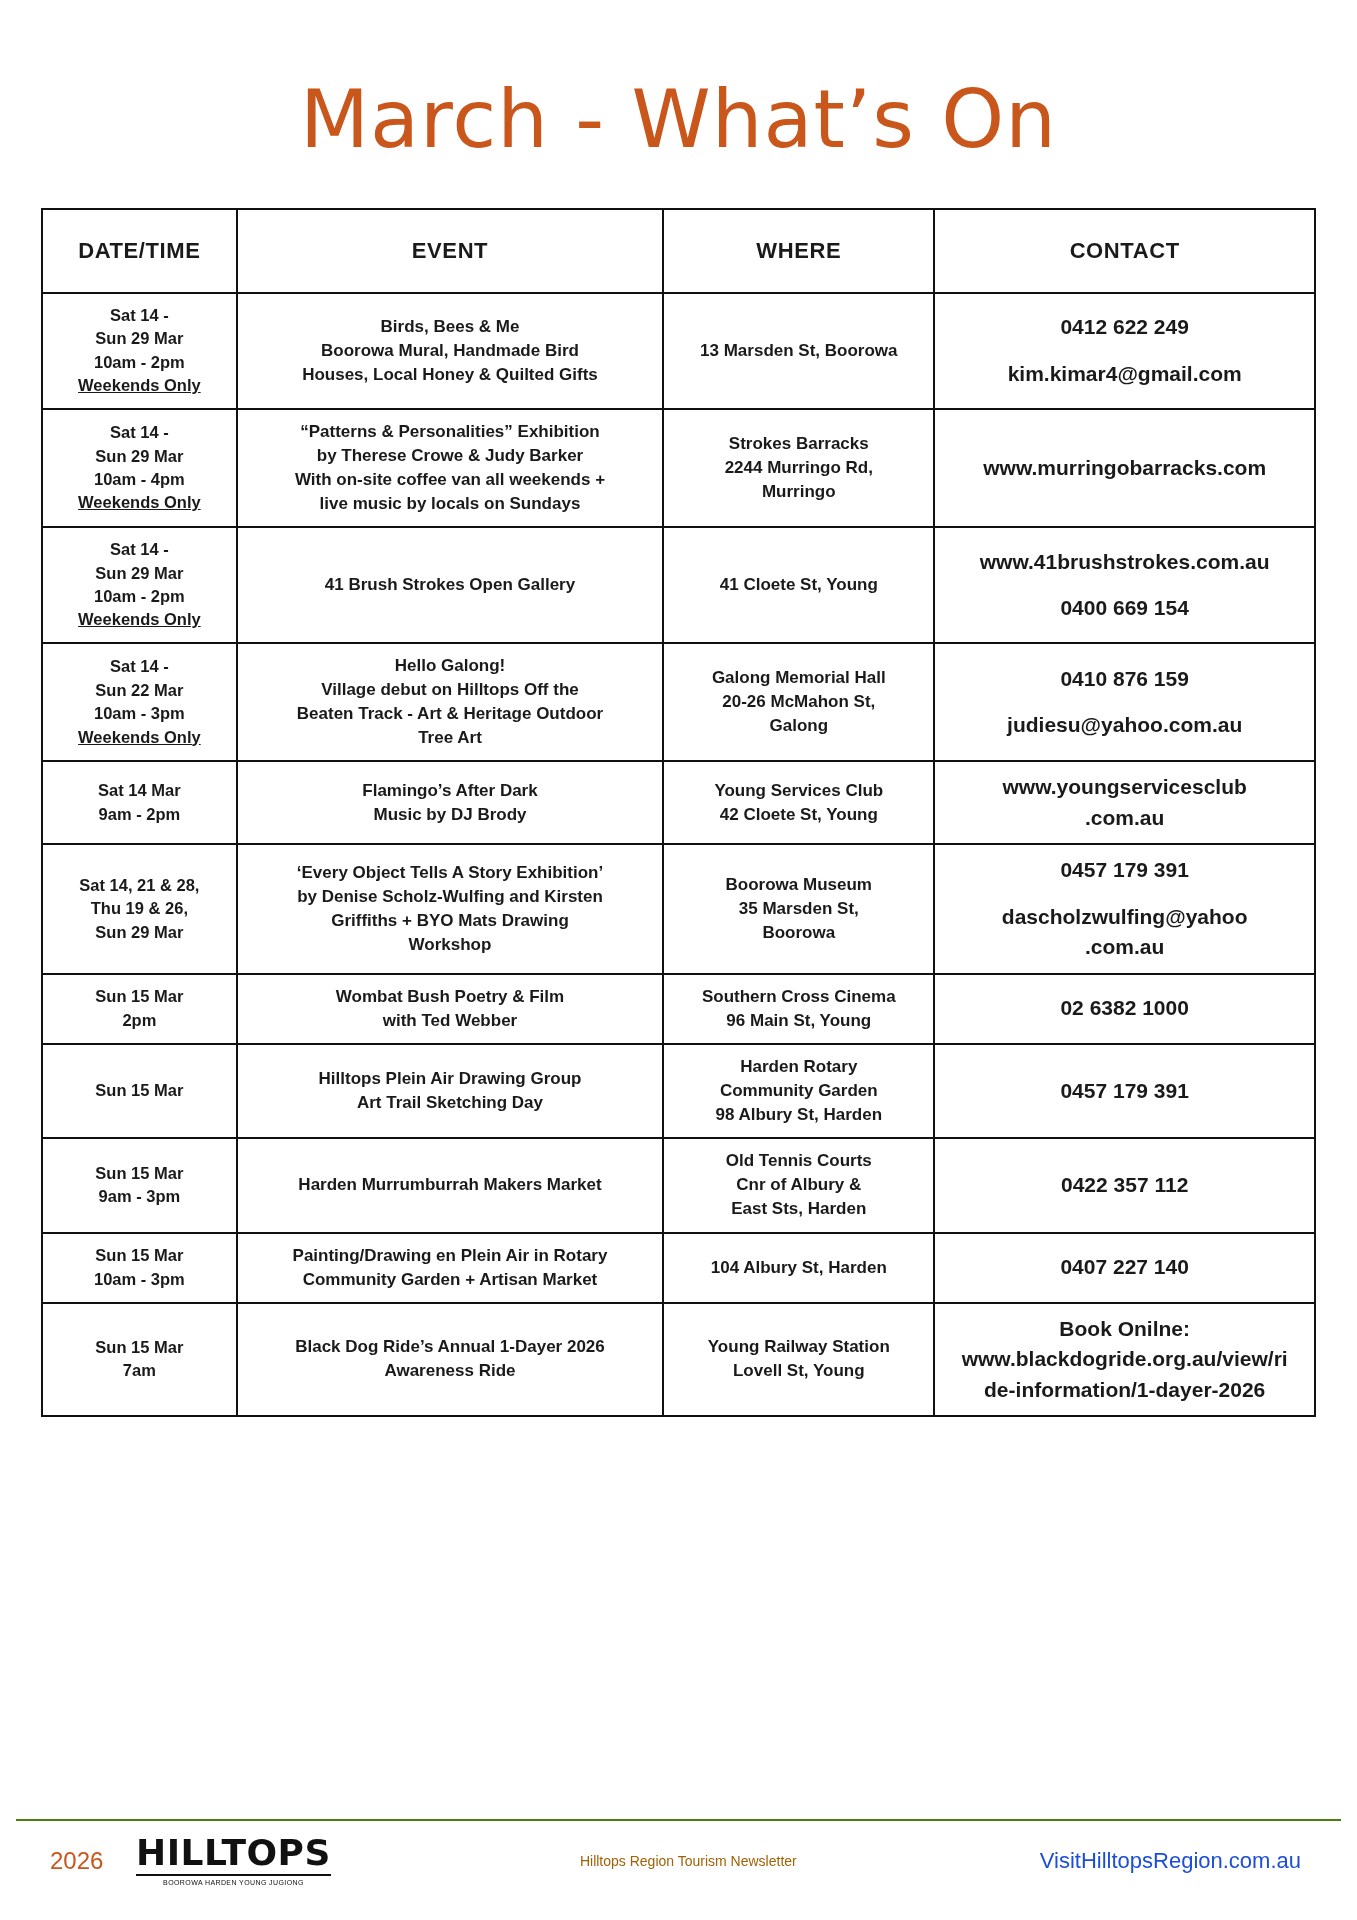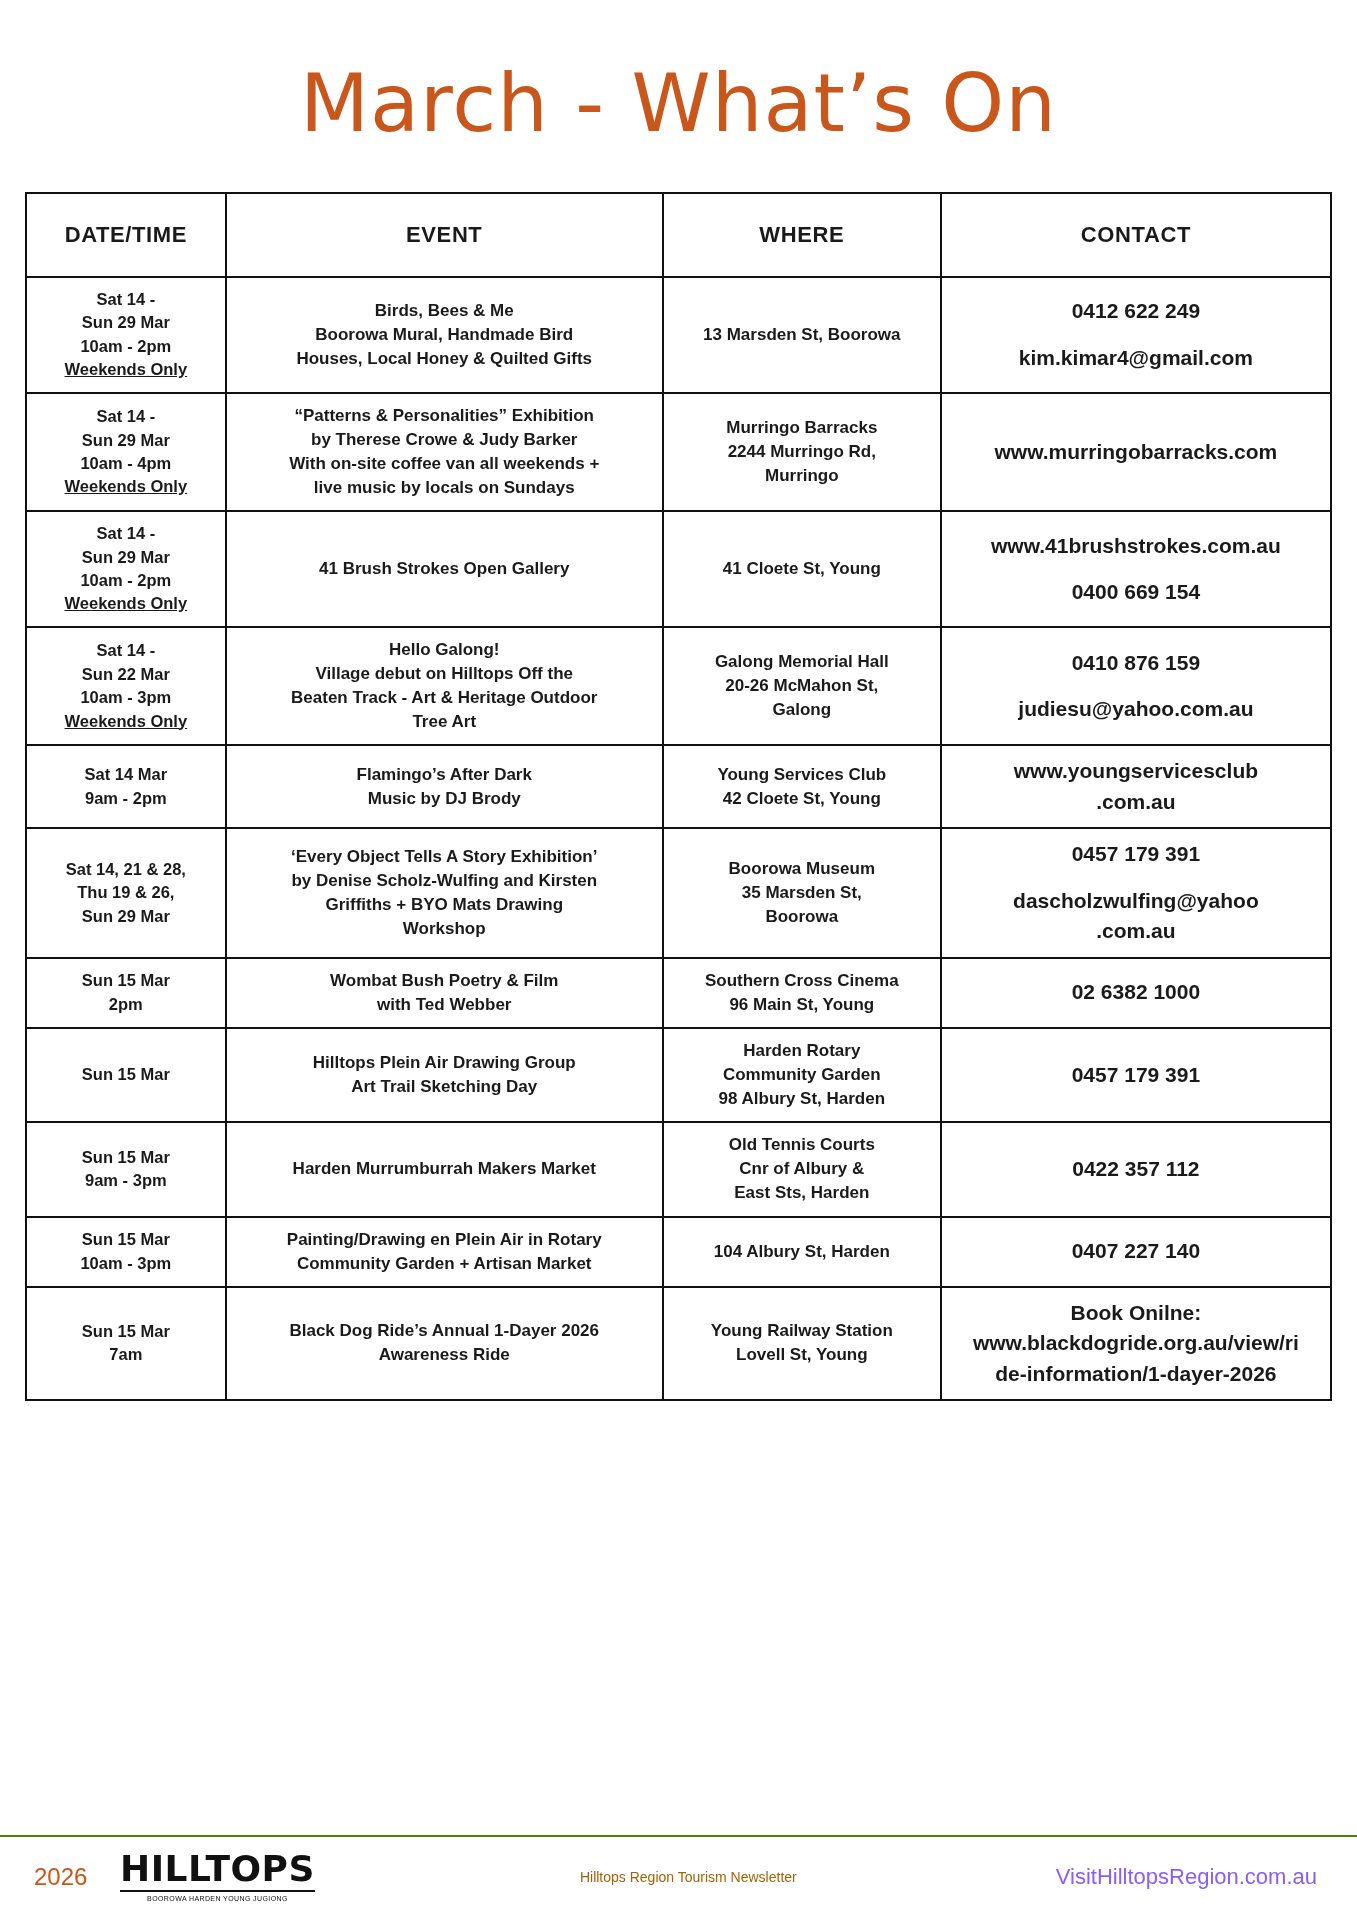--- a/index.html
+++ b/index.html
@@ -11,21 +11,21 @@
     width: 1357px;
     min-height: 1920px;
     font-family: "Liberation Sans", sans-serif;
     color: #1a1a1a;
     position: relative;
   }
   .page {
     width: 1357px;
     min-height: 1920px;
     box-sizing: border-box;
-    padding: 0;
+    padding: 16px;
     position: relative;
     display: flex;
     flex-direction: column;
   }
   .title {
     text-align: center;
     color: #c9561a;
     font-size: 80px;
     font-weight: 400;
     letter-spacing: 1px;
@@ -125,21 +125,21 @@
     color: #111;
     display: block;
   }
   .footer-center {
     flex: 1;
     text-align: center;
     color: #a16207;
     font-size: 14px;
   }
   .footer-right {
-    color: #8b5cf6;
+    color: #1d4ed8;
     font-size: 22px;
     text-align: right;
     padding-right: 6px;
   }
 </style>
 </head>
 <body>
 
 <div class="page">
 
@@ -189,21 +189,21 @@
               <div>10am - 4pm</div>
               <div class="u">Weekends Only</div>
             </td>
             <td class="event">
               <div>“Patterns &amp; Personalities” Exhibition</div>
               <div>by Therese Crowe &amp; Judy Barker</div>
               <div>With on-site coffee van all weekends +</div>
               <div>live music by locals on Sundays</div>
             </td>
             <td class="where">
-              <div>Murringo Barracks</div>
+              <div>Strokes Barracks</div>
               <div>2244 Murringo Rd,</div>
               <div>Murringo</div>
             </td>
             <td class="contact">
               <div class="contact-line" style="white-space: pre-line;">www.murringobarracks.com</div>
             </td>
           </tr>
           <tr>
             <td class="date">
               <div>Sat 14 -</div>

